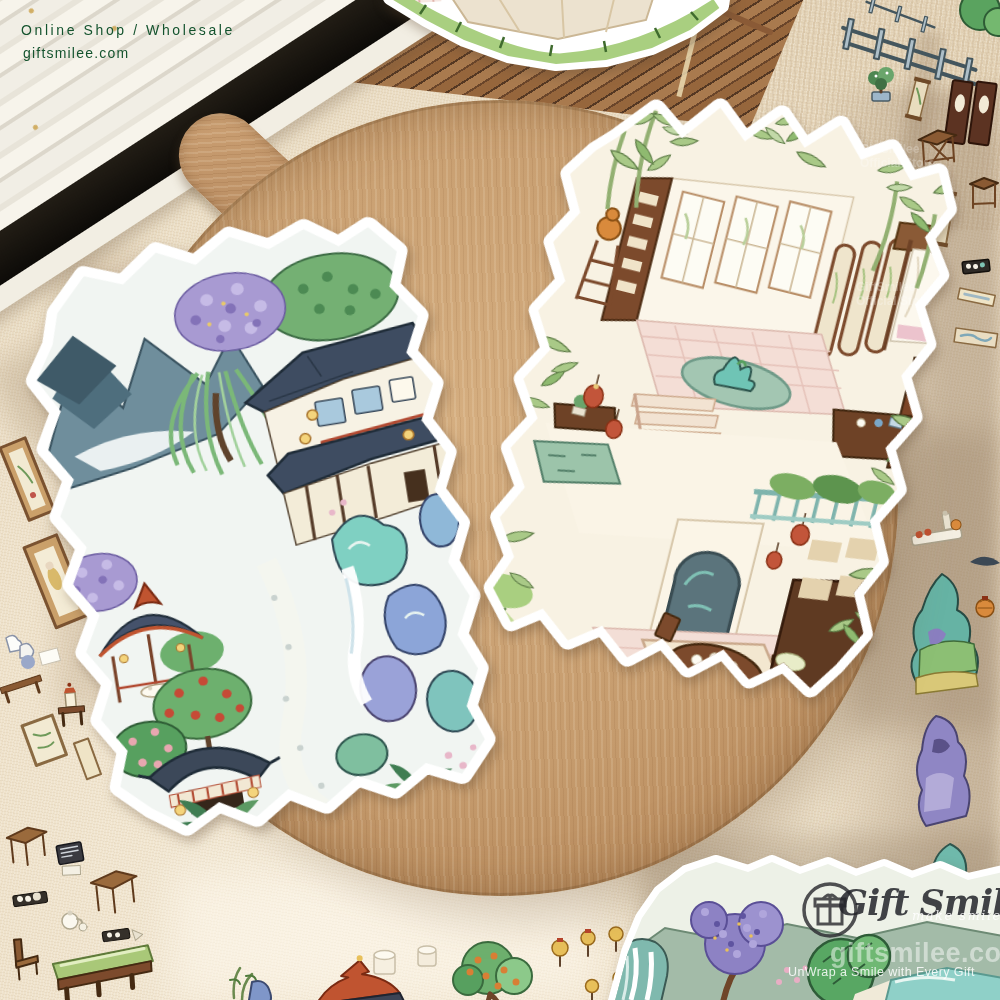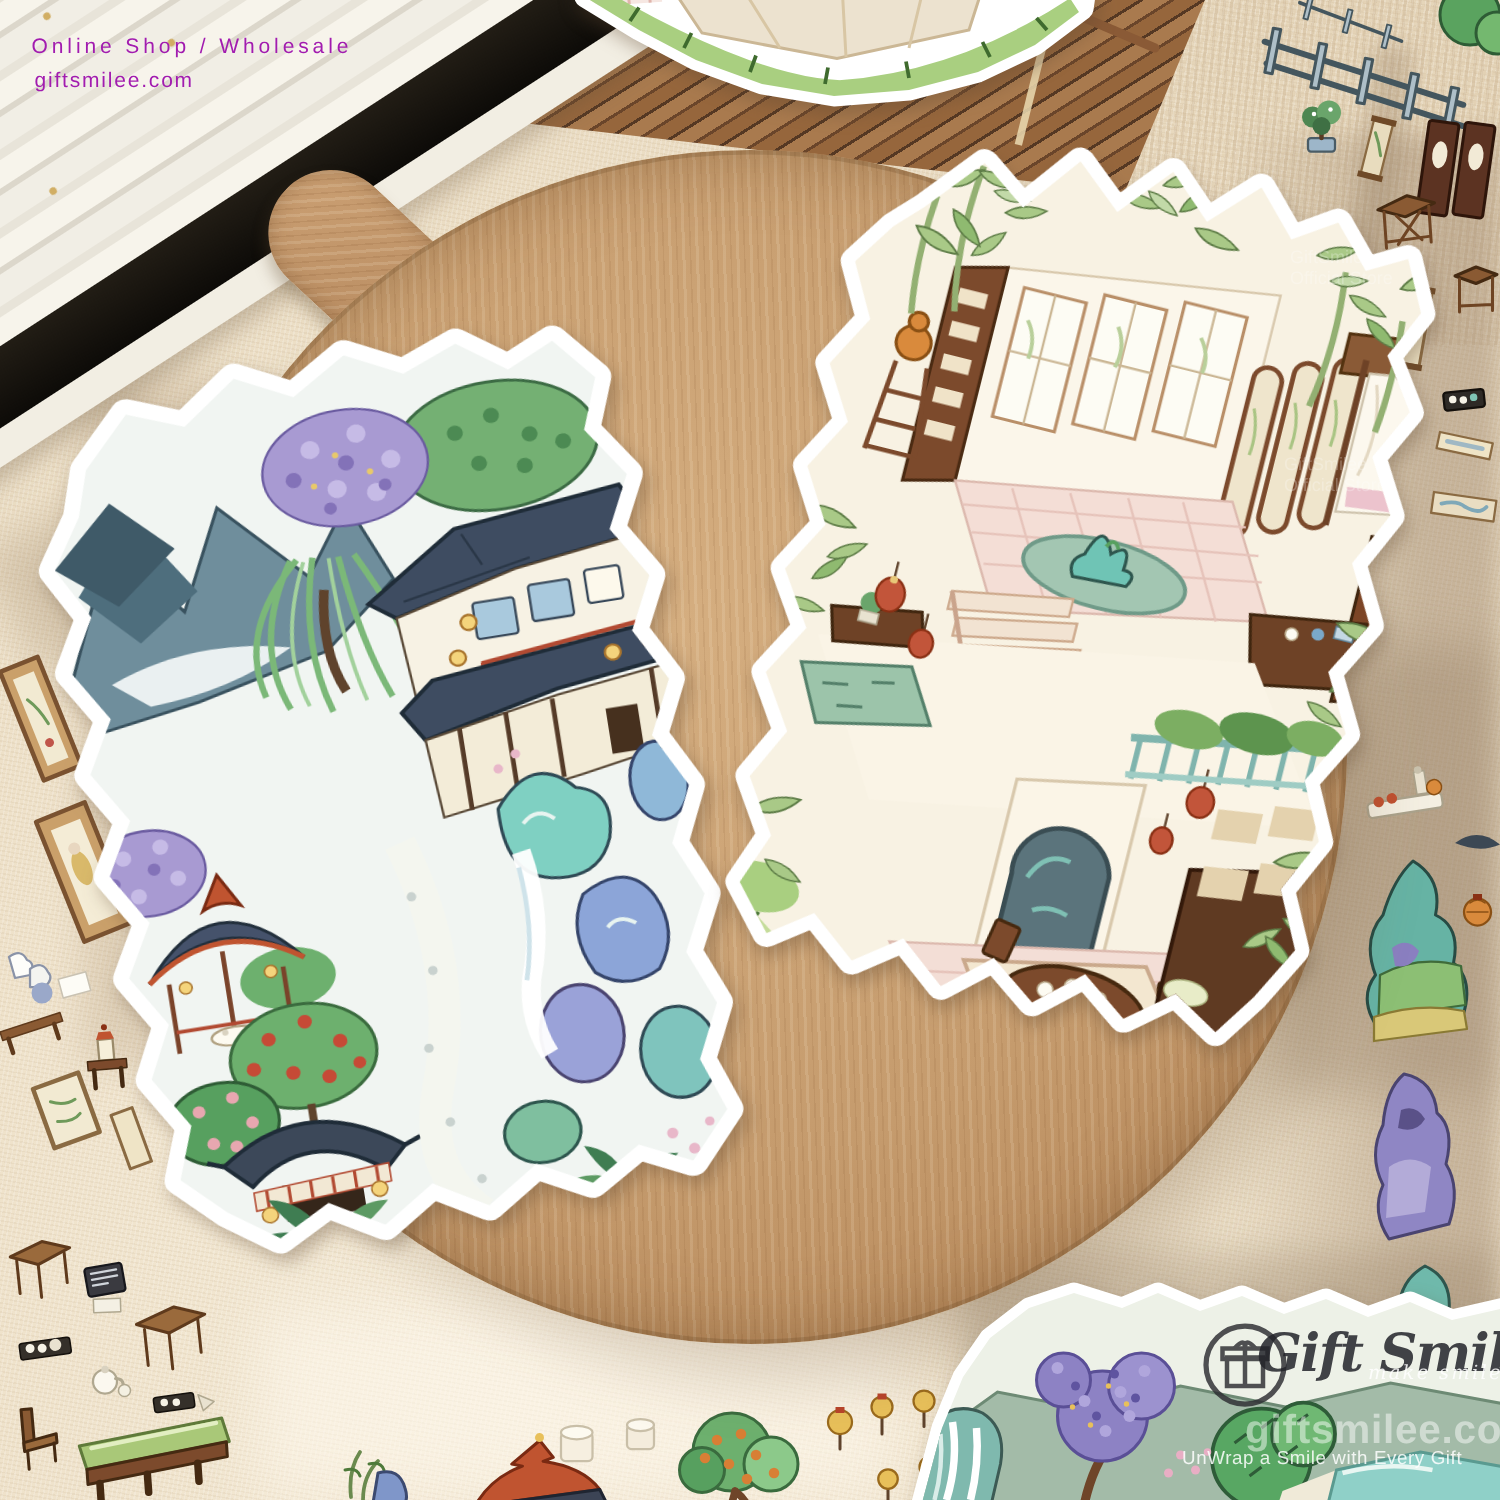--- a/index.html
+++ b/index.html
@@ -62,33 +62,33 @@
   
   .sticker{filter:drop-shadow(3px 6px 6px rgba(96,74,50,.38));}
   .sticker svg{display:block;width:100%;height:100%;}
   .stk-left{left:15px;top:215px;width:470px;height:650px;transform:rotate(-9deg);}
   .stk-right{left:455px;top:70px;width:500px;height:700px;transform:rotate(14deg);}
   .stk-top{left:360px;top:-8px;width:380px;height:95px;}
   .stk-br{left:605px;top:852px;width:398px;height:150px;}
   .scatter{inset:0;}
 
   
-  .hdr{color:#a21caf;text-shadow:0 0 2px rgba(255,255,255,.4);}
+  .hdr{color:#14532d;text-shadow:0 0 2px rgba(255,255,255,.4);}
   .hdr.l1{left:21px;top:22px;font-size:14px;letter-spacing:2.6px;font-weight:500;}
   .hdr.l2{left:23px;top:45px;font-size:14px;letter-spacing:1.2px;font-weight:500;}
   .wm-logo{left:801px;top:881px;width:58px;height:58px;opacity:.82;}
   .wm-brand{left:838px;top:882px;font-family:"DejaVu Serif",serif;font-style:italic;font-weight:bold;
             font-size:35px;color:#23242a;opacity:.85;white-space:nowrap;letter-spacing:-1px;}
   .wm-tag{left:912px;top:908px;font-family:"DejaVu Serif",serif;font-style:italic;font-size:13px;
           color:rgba(255,255,255,.85);letter-spacing:1.5px;white-space:nowrap;}
   .wm-site{left:830px;top:938px;font-size:27px;font-weight:bold;color:rgba(255,255,255,.48);
            letter-spacing:.5px;white-space:nowrap;}
   .wm-slogan{left:788px;top:965px;font-size:12.5px;font-weight:normal;color:rgba(255,255,255,.85);
              letter-spacing:.4px;white-space:nowrap;}
-  .wm-faint{color:rgba(255,255,255,.26);font-size:12px;line-height:14px;font-weight:normal;white-space:nowrap;margin-top:22px;}
+  .wm-faint{color:rgba(255,255,255,.26);font-size:12px;line-height:14px;font-weight:bold;white-space:nowrap;}
   .wm-faint.a{left:860px;top:142px;}
   .wm-faint.b{left:856px;top:280px;}
 </style>
 </head>
 <body>
 
 <div id="stage">
 
   <div class="abs fabric"></div>
   <div class="abs burlap"></div>

